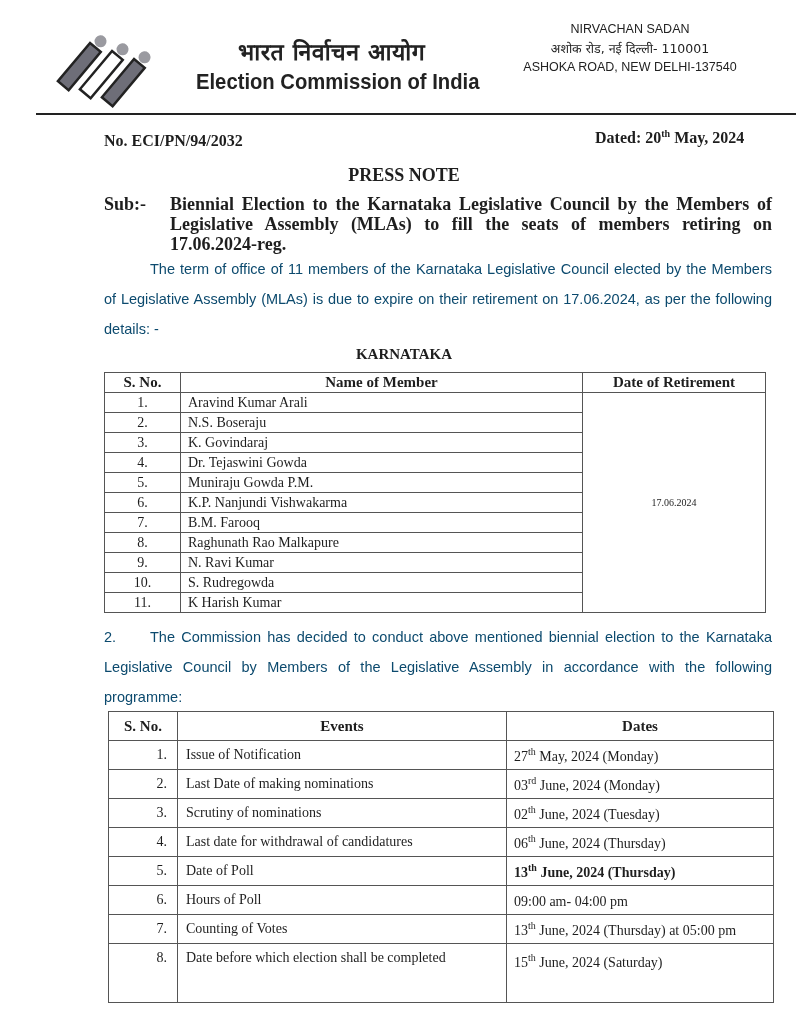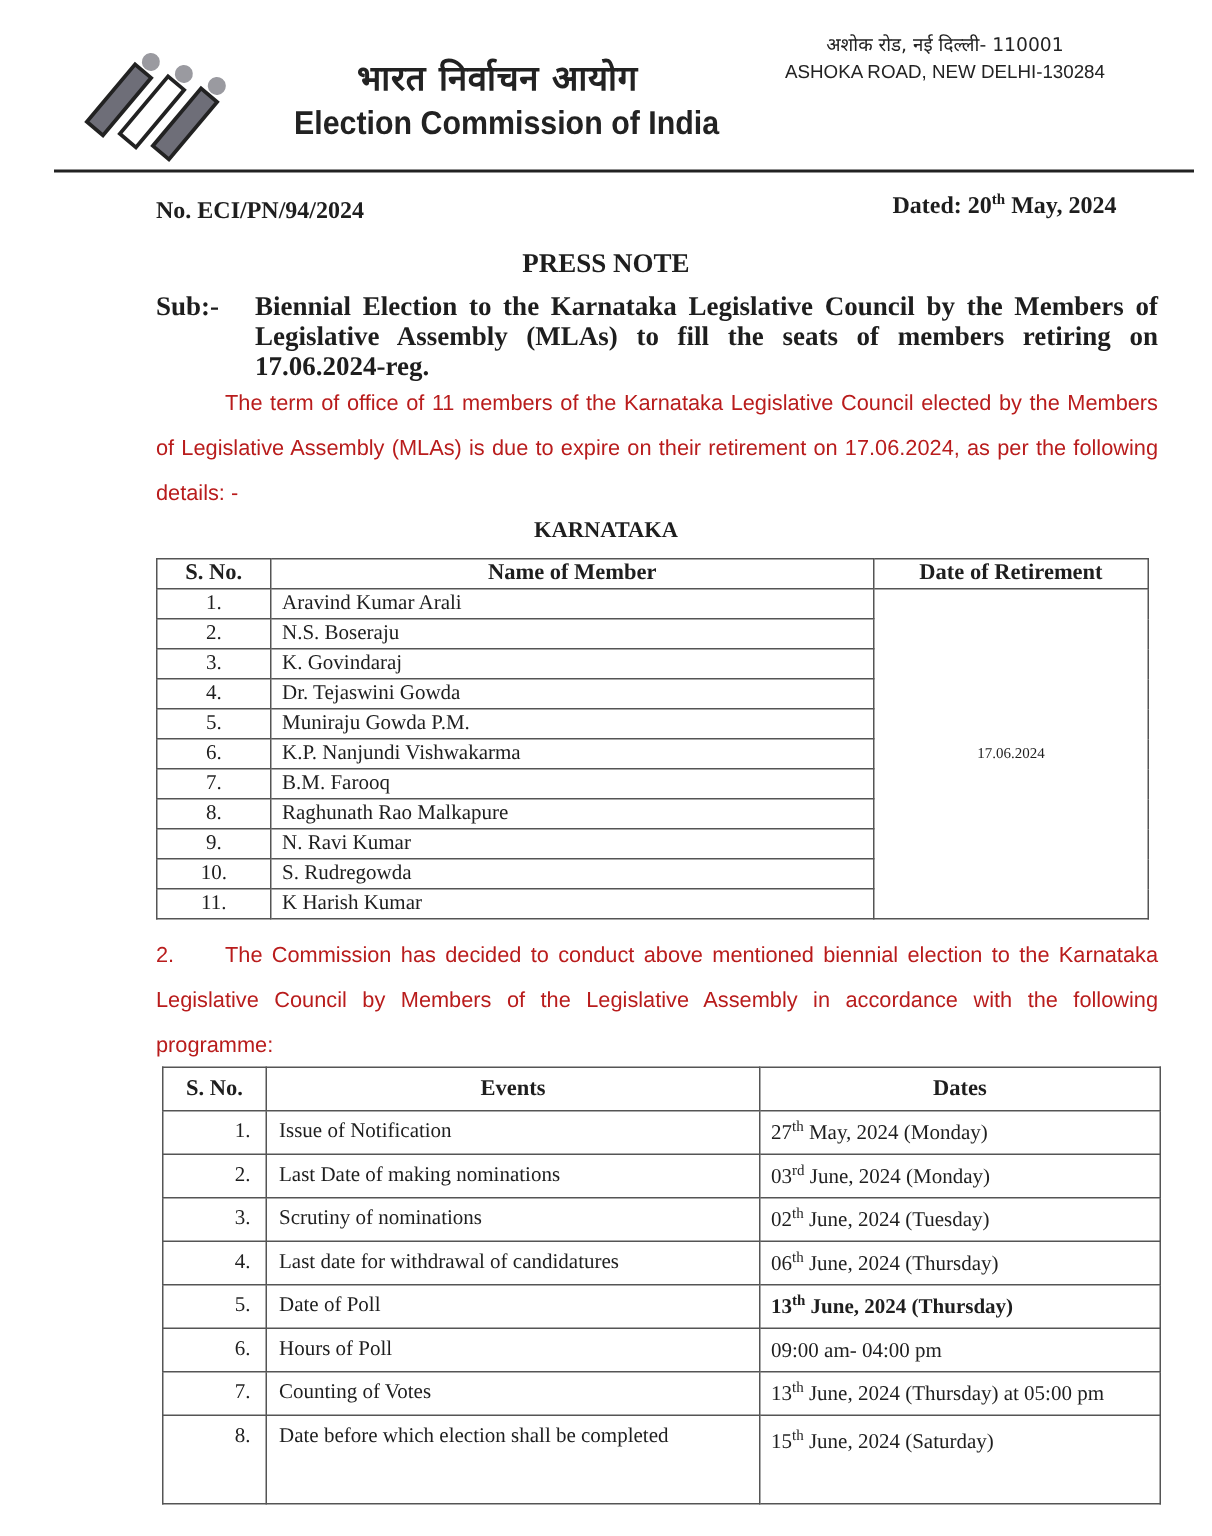--- a/index.html
+++ b/index.html
@@ -21,21 +21,21 @@
   #ref-no { left: 104px; top: 132px; font-size: 16px; font-weight: bold; }
   #dated { left: 568px; top: 128px; font-size: 16px; font-weight: bold; margin-left: 27px; }
   sup { font-size: 10px; }
 
   #press-note { left: 0; width: 808px; top: 165px; text-align: center; font-size: 18px; font-weight: bold; }
 
   #subject { left: 104px; top: 194px; width: 668px; font-size: 18px; font-weight: bold; line-height: 20px; }
   #subject .lbl { position: absolute; left: 0; top: 0; }
   #subject .txt { margin-left: 66px; text-align: justify; }
 
-  .para { font-family: "Liberation Sans", "DejaVu Sans", sans-serif; font-size: 14.5px; line-height: 30px; text-align: justify; color: #b91c1c; }
+  .para { font-family: "Liberation Sans", "DejaVu Sans", sans-serif; font-size: 14.5px; line-height: 30px; text-align: justify; color: #0c4a6e; }
   #para1 { left: 104px; top: 254px; width: 668px; text-indent: 46px; }
   #state-heading { left: 0; width: 808px; top: 346px; text-align: center; font-size: 15px; font-weight: bold; }
 
   table { border-collapse: collapse; position: absolute; }
   td, th { border: 1px solid #555; padding: 0; }
 
   
   #members-table { left: 104px; top: 372px; width: 662px; }
   #members-table th { font-size: 15px; font-weight: bold; height: 19px; line-height: 19px; }
   #members-table td { font-size: 14px; height: 19px; line-height: 19px; }
@@ -66,26 +66,27 @@
     <circle cx="68" cy="27" r="6" fill="#9a9aa0"></circle>
     <rect x="18" y="42" width="50" height="14" fill="#ffffff" stroke="#222" stroke-width="2.5"></rect>
     <circle cx="76" cy="49" r="6" fill="#9a9aa0"></circle>
     <rect x="26" y="64" width="50" height="14" fill="#6e6e78" stroke="#222" stroke-width="2.5"></rect>
     <circle cx="84" cy="71" r="6" fill="#9a9aa0"></circle>
   </g>
 </svg>
 <div id="hindi-title" class="abs">भारत निर्वाचन आयोग</div>
 <div id="english-title" class="abs">Election Commission of India</div>
 <div id="address" class="abs">
+  <div>NIRVACHAN SADAN</div>
   <div class="hi">अशोक रोड, नई दिल्ली- 110001</div>
-  <div>ASHOKA ROAD, NEW DELHI-130284</div>
+  <div>ASHOKA ROAD, NEW DELHI-137540</div>
 </div>
 <div id="header-rule" class="abs"></div>
 
-<div id="ref-no" class="abs">No. ECI/PN/94/2024</div>
+<div id="ref-no" class="abs">No. ECI/PN/94/2032</div>
 <div id="dated" class="abs"><span>Dated: 20</span><sup>th</sup><span> May, 2024</span></div>
 
 <div id="press-note" class="abs">PRESS NOTE</div>
 
 <div id="subject" class="abs">
   <span class="lbl">Sub:-</span>
   <div class="txt">Biennial Election to the Karnataka Legislative Council by the Members of Legislative Assembly (MLAs) to fill the seats of members retiring on 17.06.2024-reg.</div>
 </div>
 
 <div id="para1" class="abs para">The term of office of 11 members of the Karnataka Legislative Council elected by the Members of Legislative Assembly (MLAs) is due to expire on their retirement on 17.06.2024, as per the following details: -</div>

